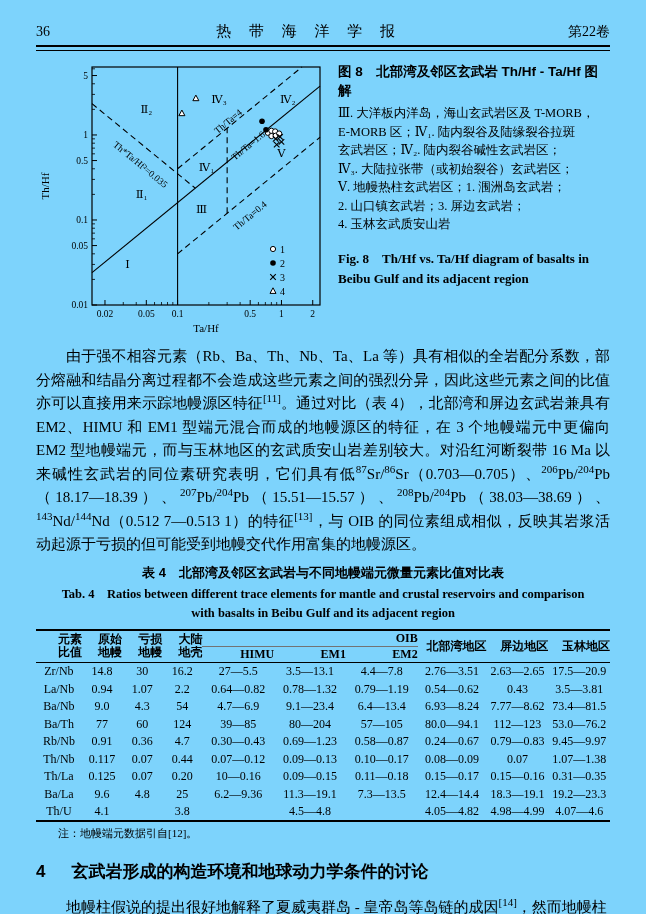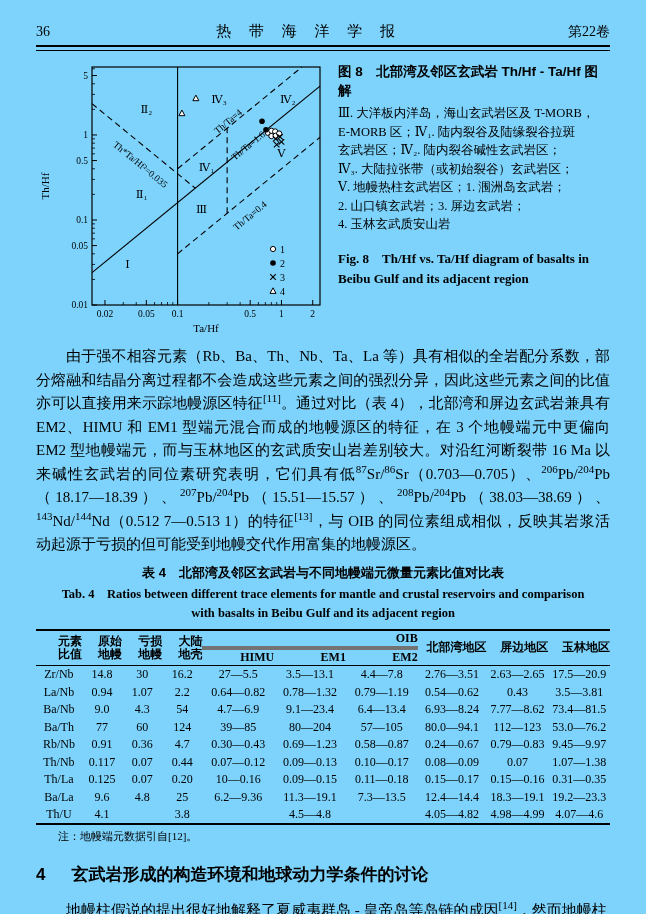--- a/index.html
+++ b/index.html
@@ -25,21 +25,21 @@
   .body-par sup{font-size:11px;line-height:0;}
   
   .tbl-title-cn{margin-top:7px;text-align:center;font-weight:bold;font-size:13px;
     font-family:"Liberation Sans","DejaVu Sans",sans-serif;}
   .tbl-title-en{text-align:center;font-weight:bold;font-size:12.5px;line-height:19px;margin-top:3px;}
   .tbl4{width:100%;border-collapse:collapse;margin-top:6px;
     border-top:2px solid #000;border-bottom:2px solid #000;font-size:12px;}
   .tbl4 thead{border-bottom:1.5px solid #000;}
   .tbl4 th{font-weight:bold;padding:1px 0;line-height:13px;text-align:right;vertical-align:middle;}
   .tbl4 th.pre{white-space:pre-line;}
-  .tbl4 th.oib{border-bottom:4px solid #737373;}
+  .tbl4 th.oib{border-bottom:1px solid #737373;}
   .tbl4 td{text-align:center;padding:1.5px 0;line-height:14.5px;}
   .tbl-note{font-size:11px;margin-top:4px;text-indent:2em;}
   
   .sec{margin:19px 0 0 0;font-size:17px;font-weight:bold;
     font-family:"Liberation Sans","DejaVu Sans",sans-serif;}
   .sec .num{margin-right:26px;}
   .p2{margin-top:13px;}
 </style>
 </head>
 <body>

